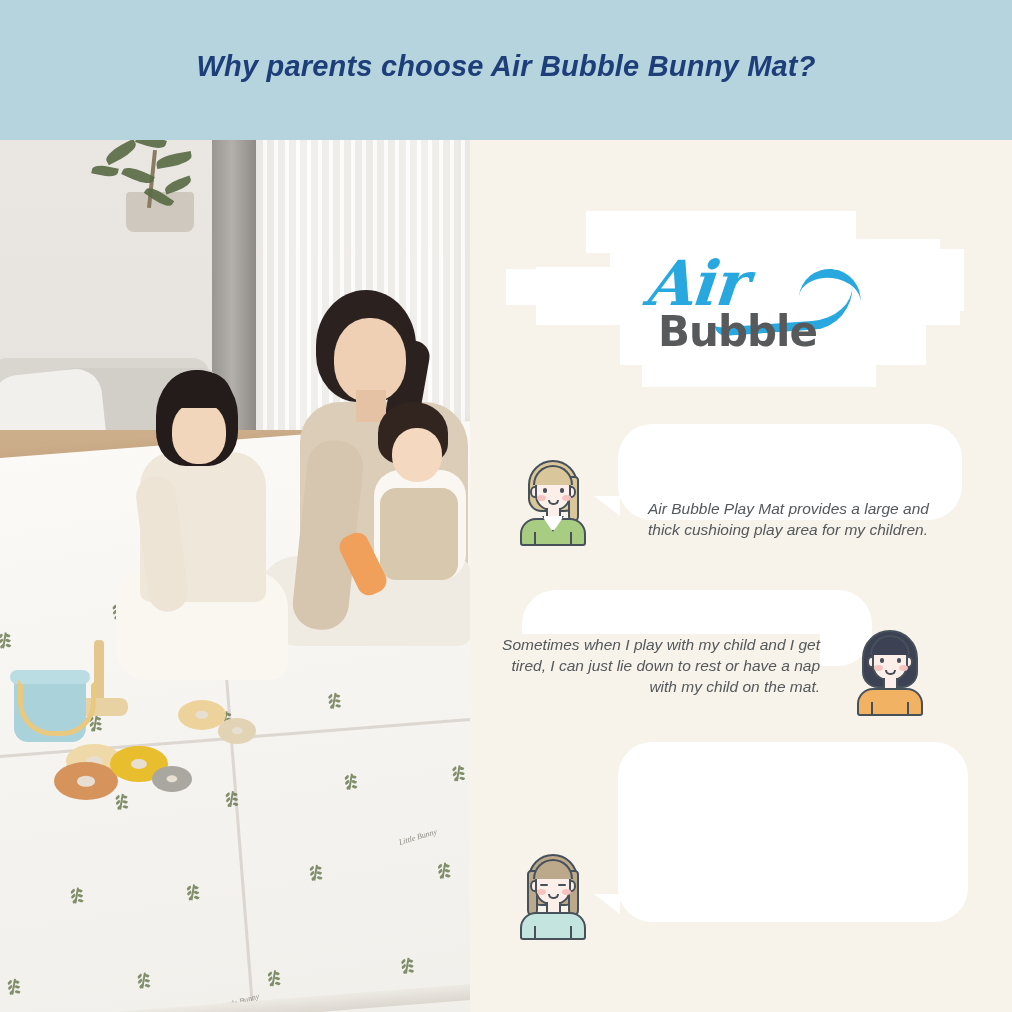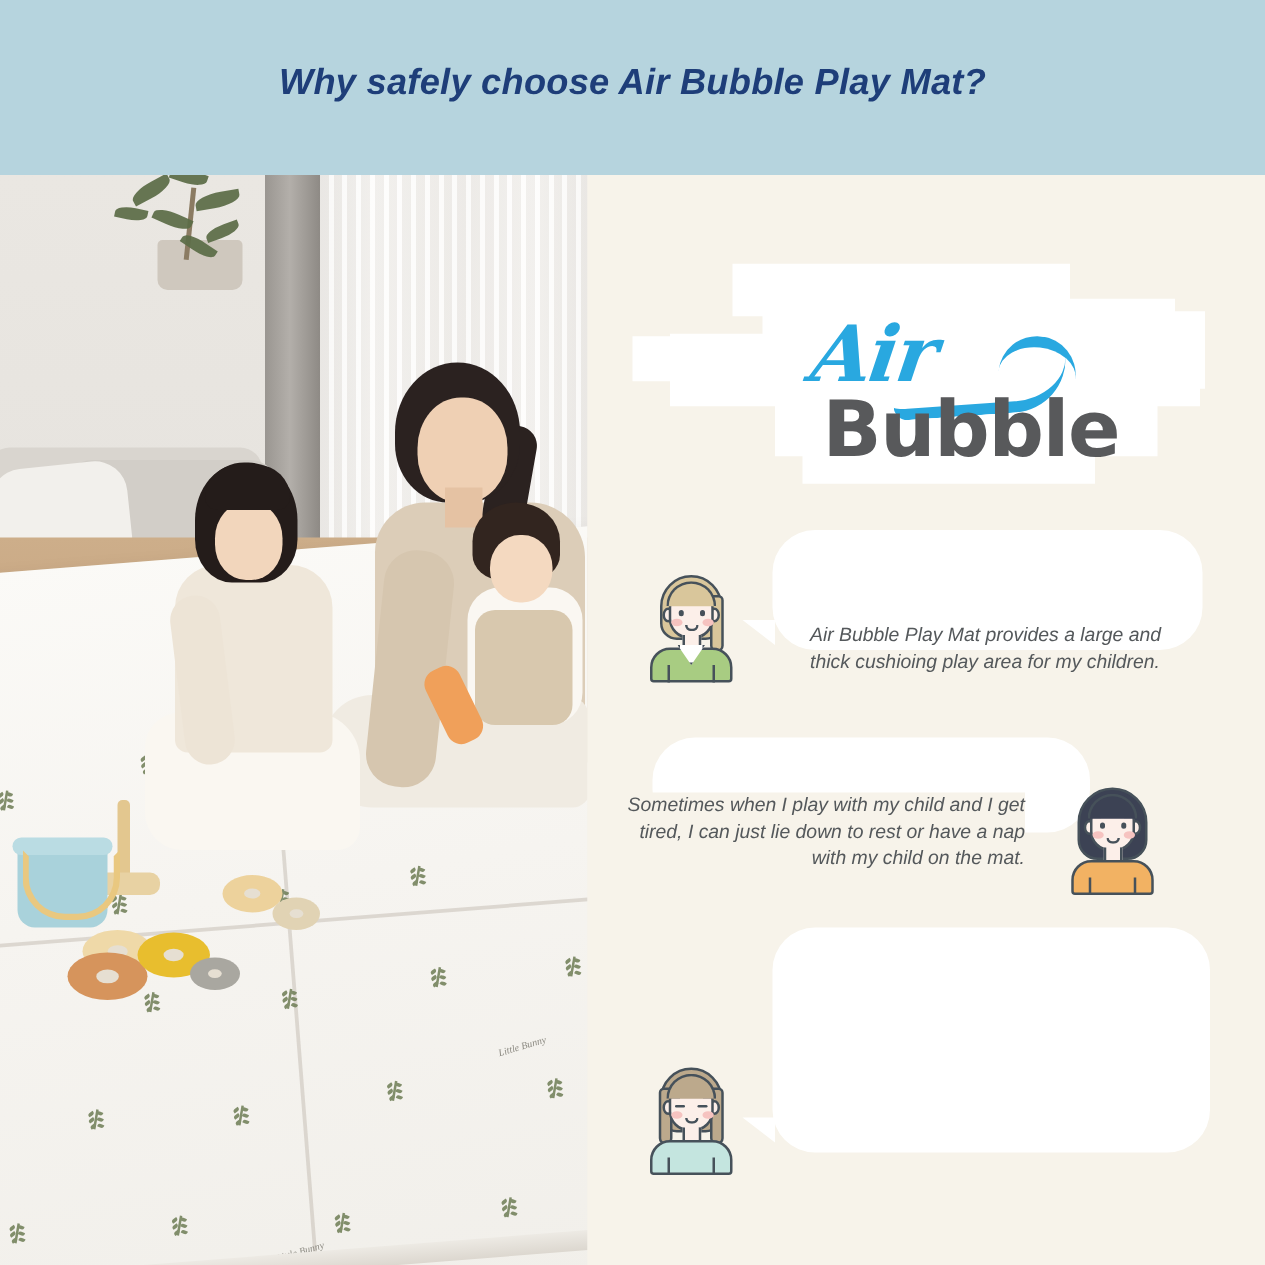--- a/index.html
+++ b/index.html
@@ -113,21 +113,21 @@
   
   .logo-wrap{position:absolute;left:30px;top:55px;width:480px;height:200px;}
   .paint{position:absolute;background:#FFFFFF;}
   .logo-air{position:absolute;left:150px;top:52px;font-size:62px;color:#29A8E0;
     font-family:"DejaVu Serif",serif;font-style:italic;font-weight:bold;letter-spacing:-2px;
     transform:skewX(-8deg);}
   .air-swoosh{position:absolute;left:214px;top:94px;width:140px;height:34px;
     border-bottom:9px solid #29A8E0;border-radius:0 0 70px 18px;transform:rotate(-4deg);}
   .air-swoosh2{position:absolute;left:300px;top:74px;width:62px;height:26px;
     border-top:9px solid #29A8E0;border-radius:40px 40px 0 0;transform:rotate(6deg);}
-  .logo-bubble{position:absolute;left:158px;top:112px;font-size:62px;font-weight:bold;
+  .logo-bubble{position:absolute;left:158px;top:112px;font-size:42px;font-weight:bold;
     color:#58595B;letter-spacing:-1px;font-family:"DejaVu Sans",sans-serif;}
 
   
   .testi{position:absolute;}
   .bubble{position:absolute;background:#FFFFFF;border-radius:34px;}
   .bubble-tail-l{position:absolute;width:0;height:0;
     border-top:20px solid #FFFFFF;border-left:26px solid transparent;}
   .bubble-tail-r{position:absolute;width:0;height:0;
     border-top:20px solid #FFFFFF;border-right:26px solid transparent;}
   .quote{position:absolute;font-style:italic;font-size:15.5px;line-height:21px;color:#54585B;}
@@ -157,21 +157,21 @@
            border:2.2px solid #46515A;border-top:none;transform:rotate(0deg);box-sizing:border-box;
            clip-path:polygon(0 0,100% 0,50% 100%);}
   .av-fold{position:absolute;top:76px;width:2.2px;height:14px;background:#46515A;}
 </style>
 </head>
 <body>
 
 <div class="page">
 
   <div class="header">
-    <div class="header-title">Why safely choose Air Bubble Play Mat?</div>
+    <div class="header-title">Why parents choose Air Bubble Bunny Mat?</div>
   </div>
 
   <div class="photo">
     <div class="wall"></div>
     <div class="curtain-sheer"></div>
     <div class="curtain-dark"></div>
 
     <div class="plant-pot"></div>
     <div class="trunk"></div>
     <div class="leaf" style="left:104px;top:6px;width:34px;height:12px;transform:rotate(-28deg);"></div>

